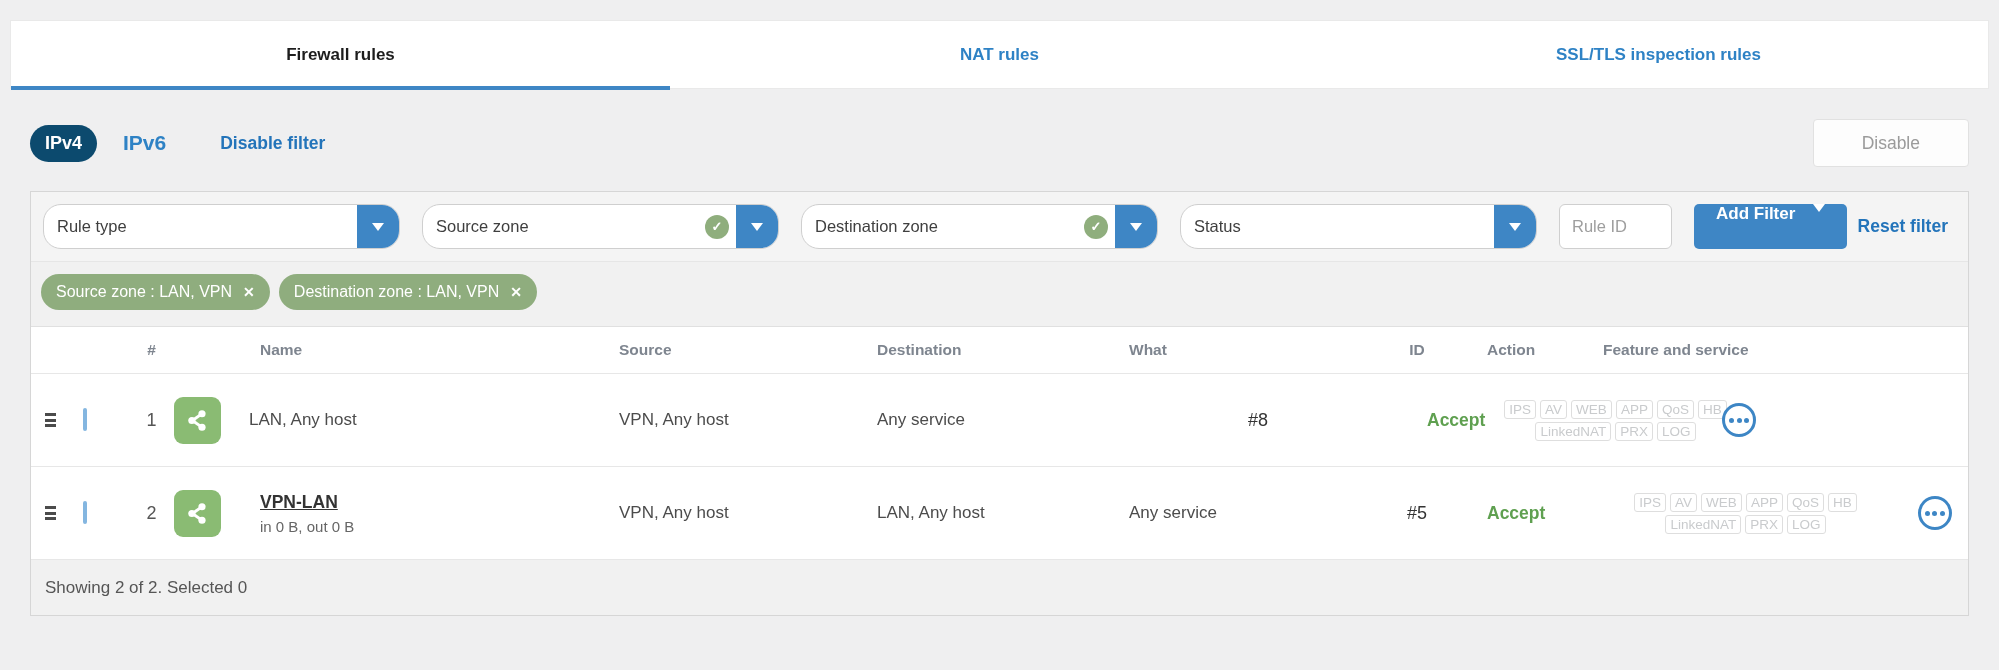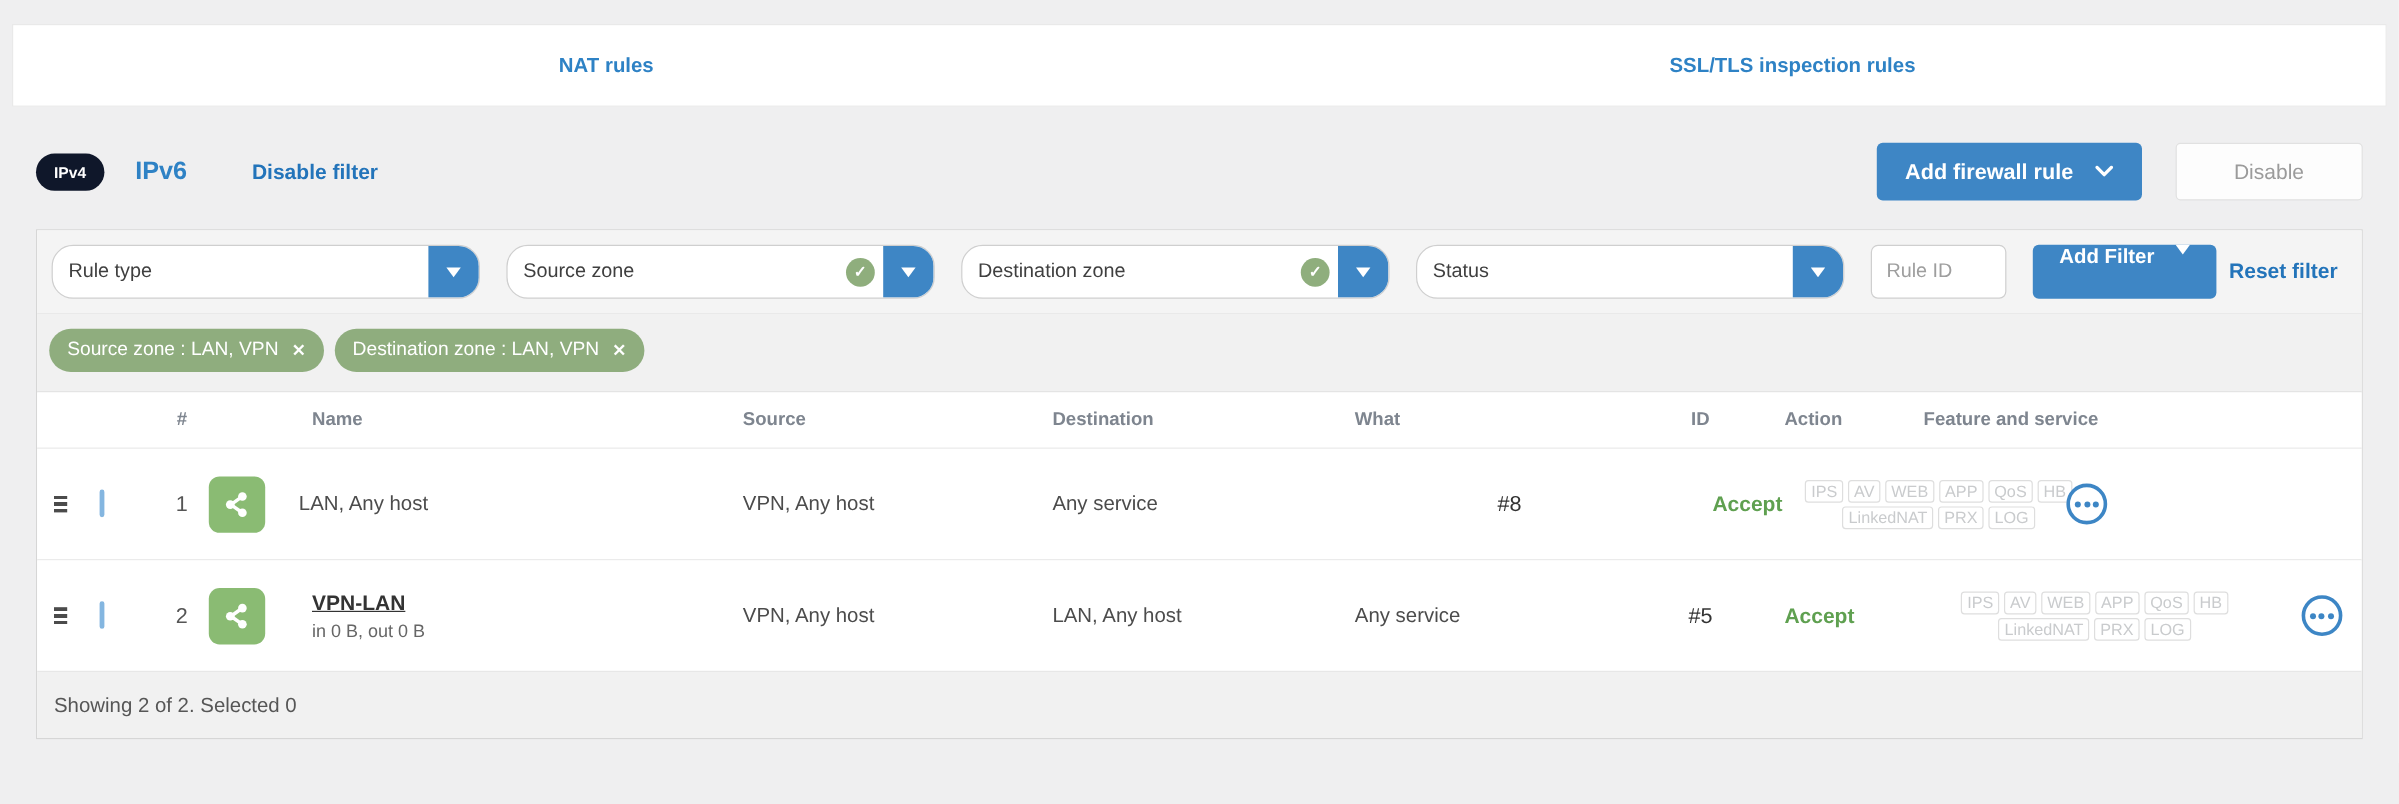--- a/index.html
+++ b/index.html
@@ -15,21 +15,21 @@
   .tabbar { display:flex; background:#fff; margin:20px 10px 0; height:69px;
             border:1px solid #e9e9e9; }
   .tab { flex:1; display:flex; align-items:center; justify-content:center;
          font-size:17px; font-weight:bold; color:#2e82c5; position:relative; cursor:pointer; }
   .tab.active { color:#1d1d1d; }
   .tab.active::after { content:""; position:absolute; left:0; right:0; bottom:-2px;
                        height:4px; background:#3e86c5; }
 
   
   .toolbar { display:flex; align-items:center; margin:30px 30px 24px; height:48px; }
-  .ip-pill { background:#0f172a; color:#fff; font-weight:bold; font-size:13px;
+  .ip-pill { background:#0c4a6e; color:#fff; font-weight:bold; font-size:18px;
              padding:8px 15px; border-radius:20px; cursor:pointer; }
   .ip-alt  { color:#2e82c5; font-weight:bold; font-size:21px; margin-left:26px; cursor:pointer; }
   .lnk     { color:#2374ba; font-weight:bold; font-size:17.5px; cursor:pointer; }
   .toolbar .lnk { margin-left:54px; }
   .spacer { flex:1; }
   .btn-primary { background:#3e86c5; color:#fff; font-size:18px; font-weight:bold;
                  height:48px; padding:0 24px; border-radius:5px; display:flex;
                  align-items:center; gap:18px; cursor:pointer; border:none; }
   .btn-ghost { background:#fdfdfd; border:1px solid #e1e1e1; color:#9b9b9b;
                font-size:17.5px; height:48px; padding:0 48px; border-radius:4px;
@@ -101,39 +101,36 @@
                background:#fff; cursor:pointer; }
   .dot { width:5px; height:5px; border-radius:50%; background:#3d86c5; }
 
   .tfooter { background:#f1f1f1; padding:0 14px; height:55px; display:flex;
              align-items:center; font-size:17px; color:#565656; }
 </style>
 </head>
 <body>
 
 <div class="tabbar">
+  <div class="tab active">
+    <span>Firewall rules</span>
+  </div>
   <div class="tab">
     <span>NAT rules</span>
   </div>
   <div class="tab">
     <span>SSL/TLS inspection rules</span>
   </div>
 </div>
 
 <div class="toolbar">
   <span class="ip-pill">IPv4</span>
   <span class="ip-alt">IPv6</span>
   <span class="lnk">Disable filter</span>
   <span class="spacer"></span>
-  <button class="btn-primary">
-    <span>Add firewall rule</span>
-    <svg width="15" height="10" viewBox="0 0 15 10">
-        <path d="M1.5 1.5l6 6 6-6" stroke="#fff" stroke-width="2.8" fill="none" stroke-linecap="round" stroke-linejoin="round"></path>
-      </svg>
-  </button>
   <button class="btn-ghost">Disable</button>
 </div>
 
 <div class="panel">
 
   <div class="filter-bar">
     <div class="dd">
       <span class="dd-label">Rule type</span>
       <span class="dd-btn">
           <span class="tri"></span>

